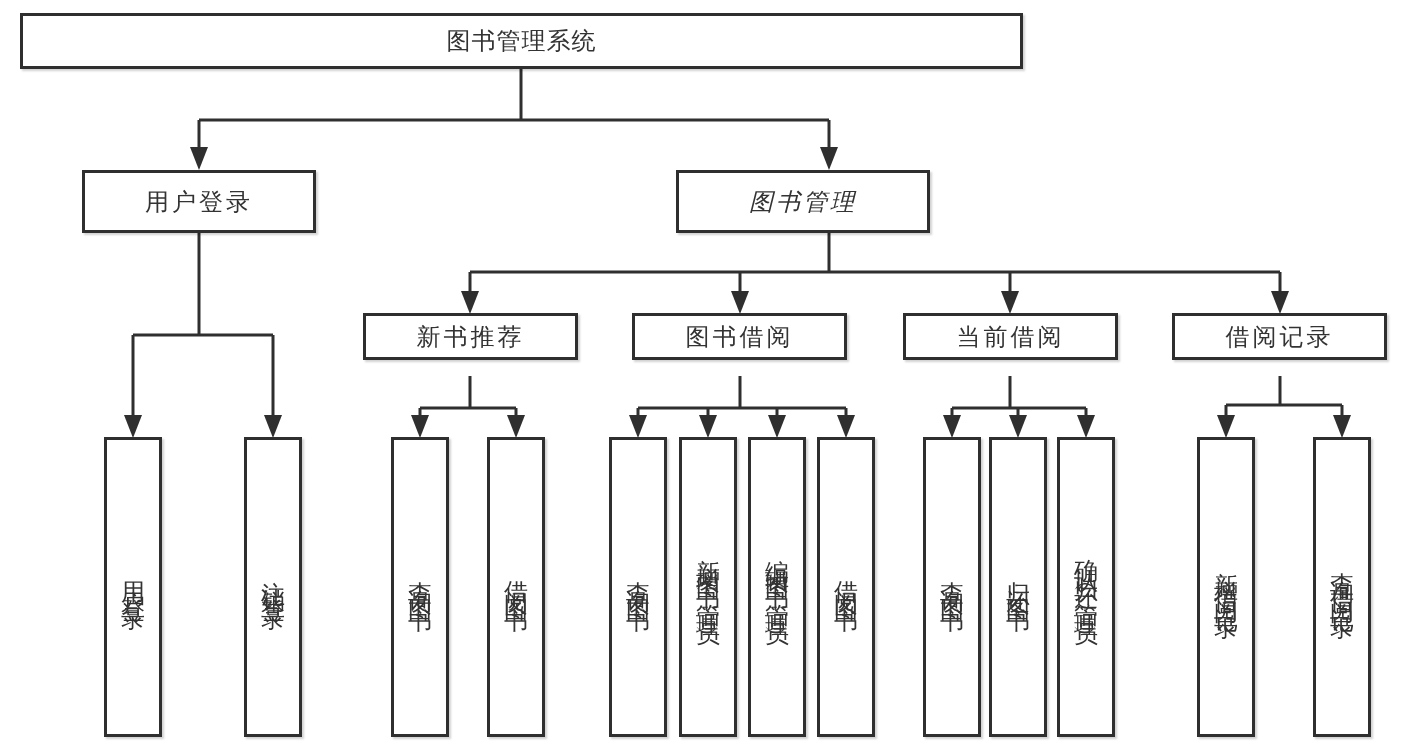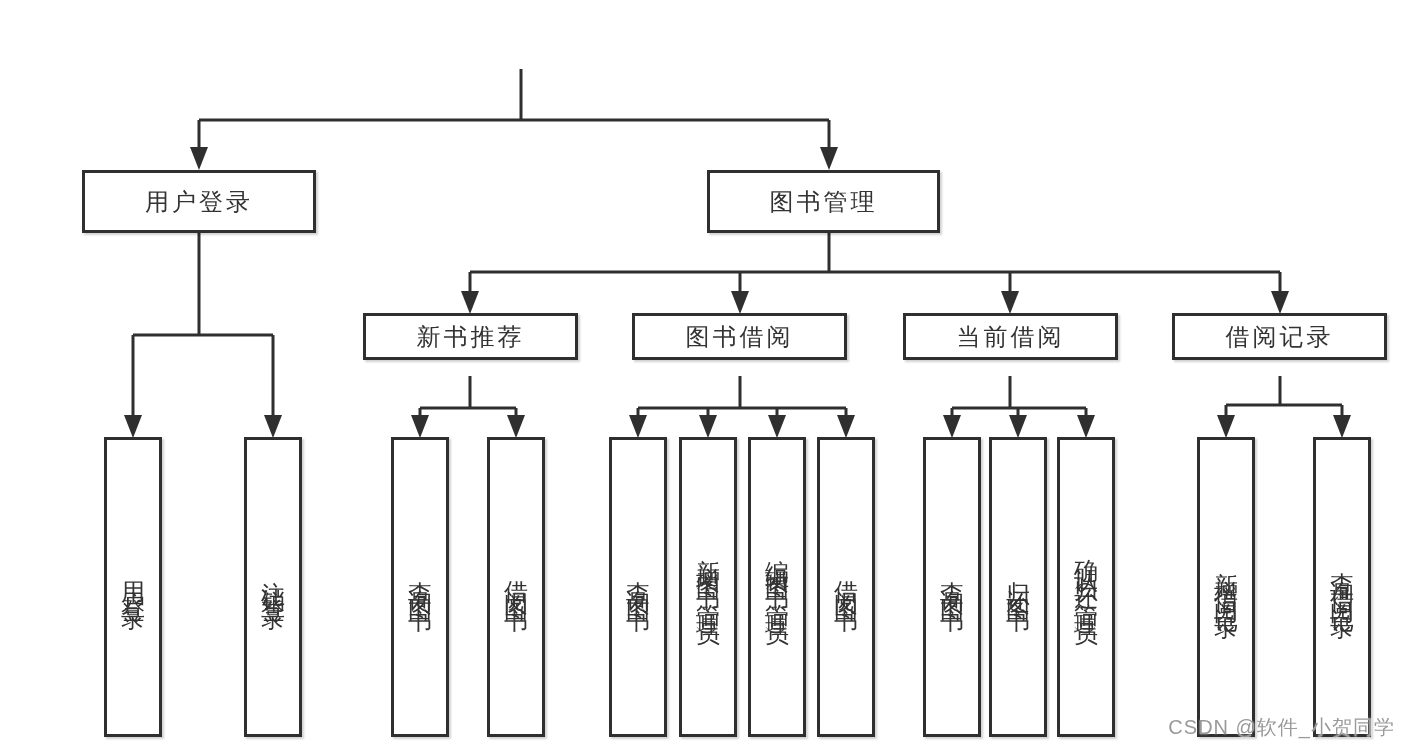--- a/index.html
+++ b/index.html
@@ -36,21 +36,21 @@
     box-shadow: 2px 2px 2px rgba(0,0,0,0.18);
   }
   .hbox span {
     font-size: 24px;
     letter-spacing: 3px;
     white-space: nowrap;
   }
   .root  { left: 20px;  top: 13px;  width: 1003px; height: 56px; }
   .root span { letter-spacing: 1px; }
   .b-user { left: 82px;  top: 170px; width: 234px; height: 63px; }
-  .b-book { left: 707px; top: 170px; width: 233px; height: 63px; }
+  .b-book { left: 676px; top: 170px; width: 254px; height: 63px; font-style: italic; }
   .ghdr  { top: 313px; width: 215px; height: 47px; }
   .g0 { left: 363px; }
   .g1 { left: 632px; }
   .g2 { left: 903px; }
   .g3 { left: 1172px; }
   .vbox {
     top: 437px;
     width: 58px;
     height: 300px;
     padding-bottom: 14px;
@@ -151,20 +151,23 @@
       <polygon points="768,415 786,415 777,438"></polygon>
       <polygon points="837,415 855,415 846,438"></polygon>
       <polygon points="943,415 961,415 952,438"></polygon>
       <polygon points="1009,415 1027,415 1018,438"></polygon>
       <polygon points="1077,415 1095,415 1086,438"></polygon>
       <polygon points="1217,415 1235,415 1226,438"></polygon>
       <polygon points="1333,415 1351,415 1342,438"></polygon>
     </g>
   </svg>
 
+  <div class="node hbox root">
+    <span>图书管理系统</span>
+  </div>
 
   <div class="node hbox b-user">
     <span>用户登录</span>
   </div>
   <div class="node hbox b-book">
     <span>图书管理</span>
   </div>
 
   <div class="node hbox ghdr g0">
     <span>新书推荐</span>
@@ -212,15 +215,14 @@
   <div class="node vbox v11">
     <span>确认归还（管理员）</span>
   </div>
   <div class="node vbox v12">
     <span>新增借阅记录</span>
   </div>
   <div class="node vbox v13">
     <span>查询借阅记录</span>
   </div>
 
-  <div class="watermark">CSDN @软件_小贺同学</div>
 
 </div>
 
 </body></html>

